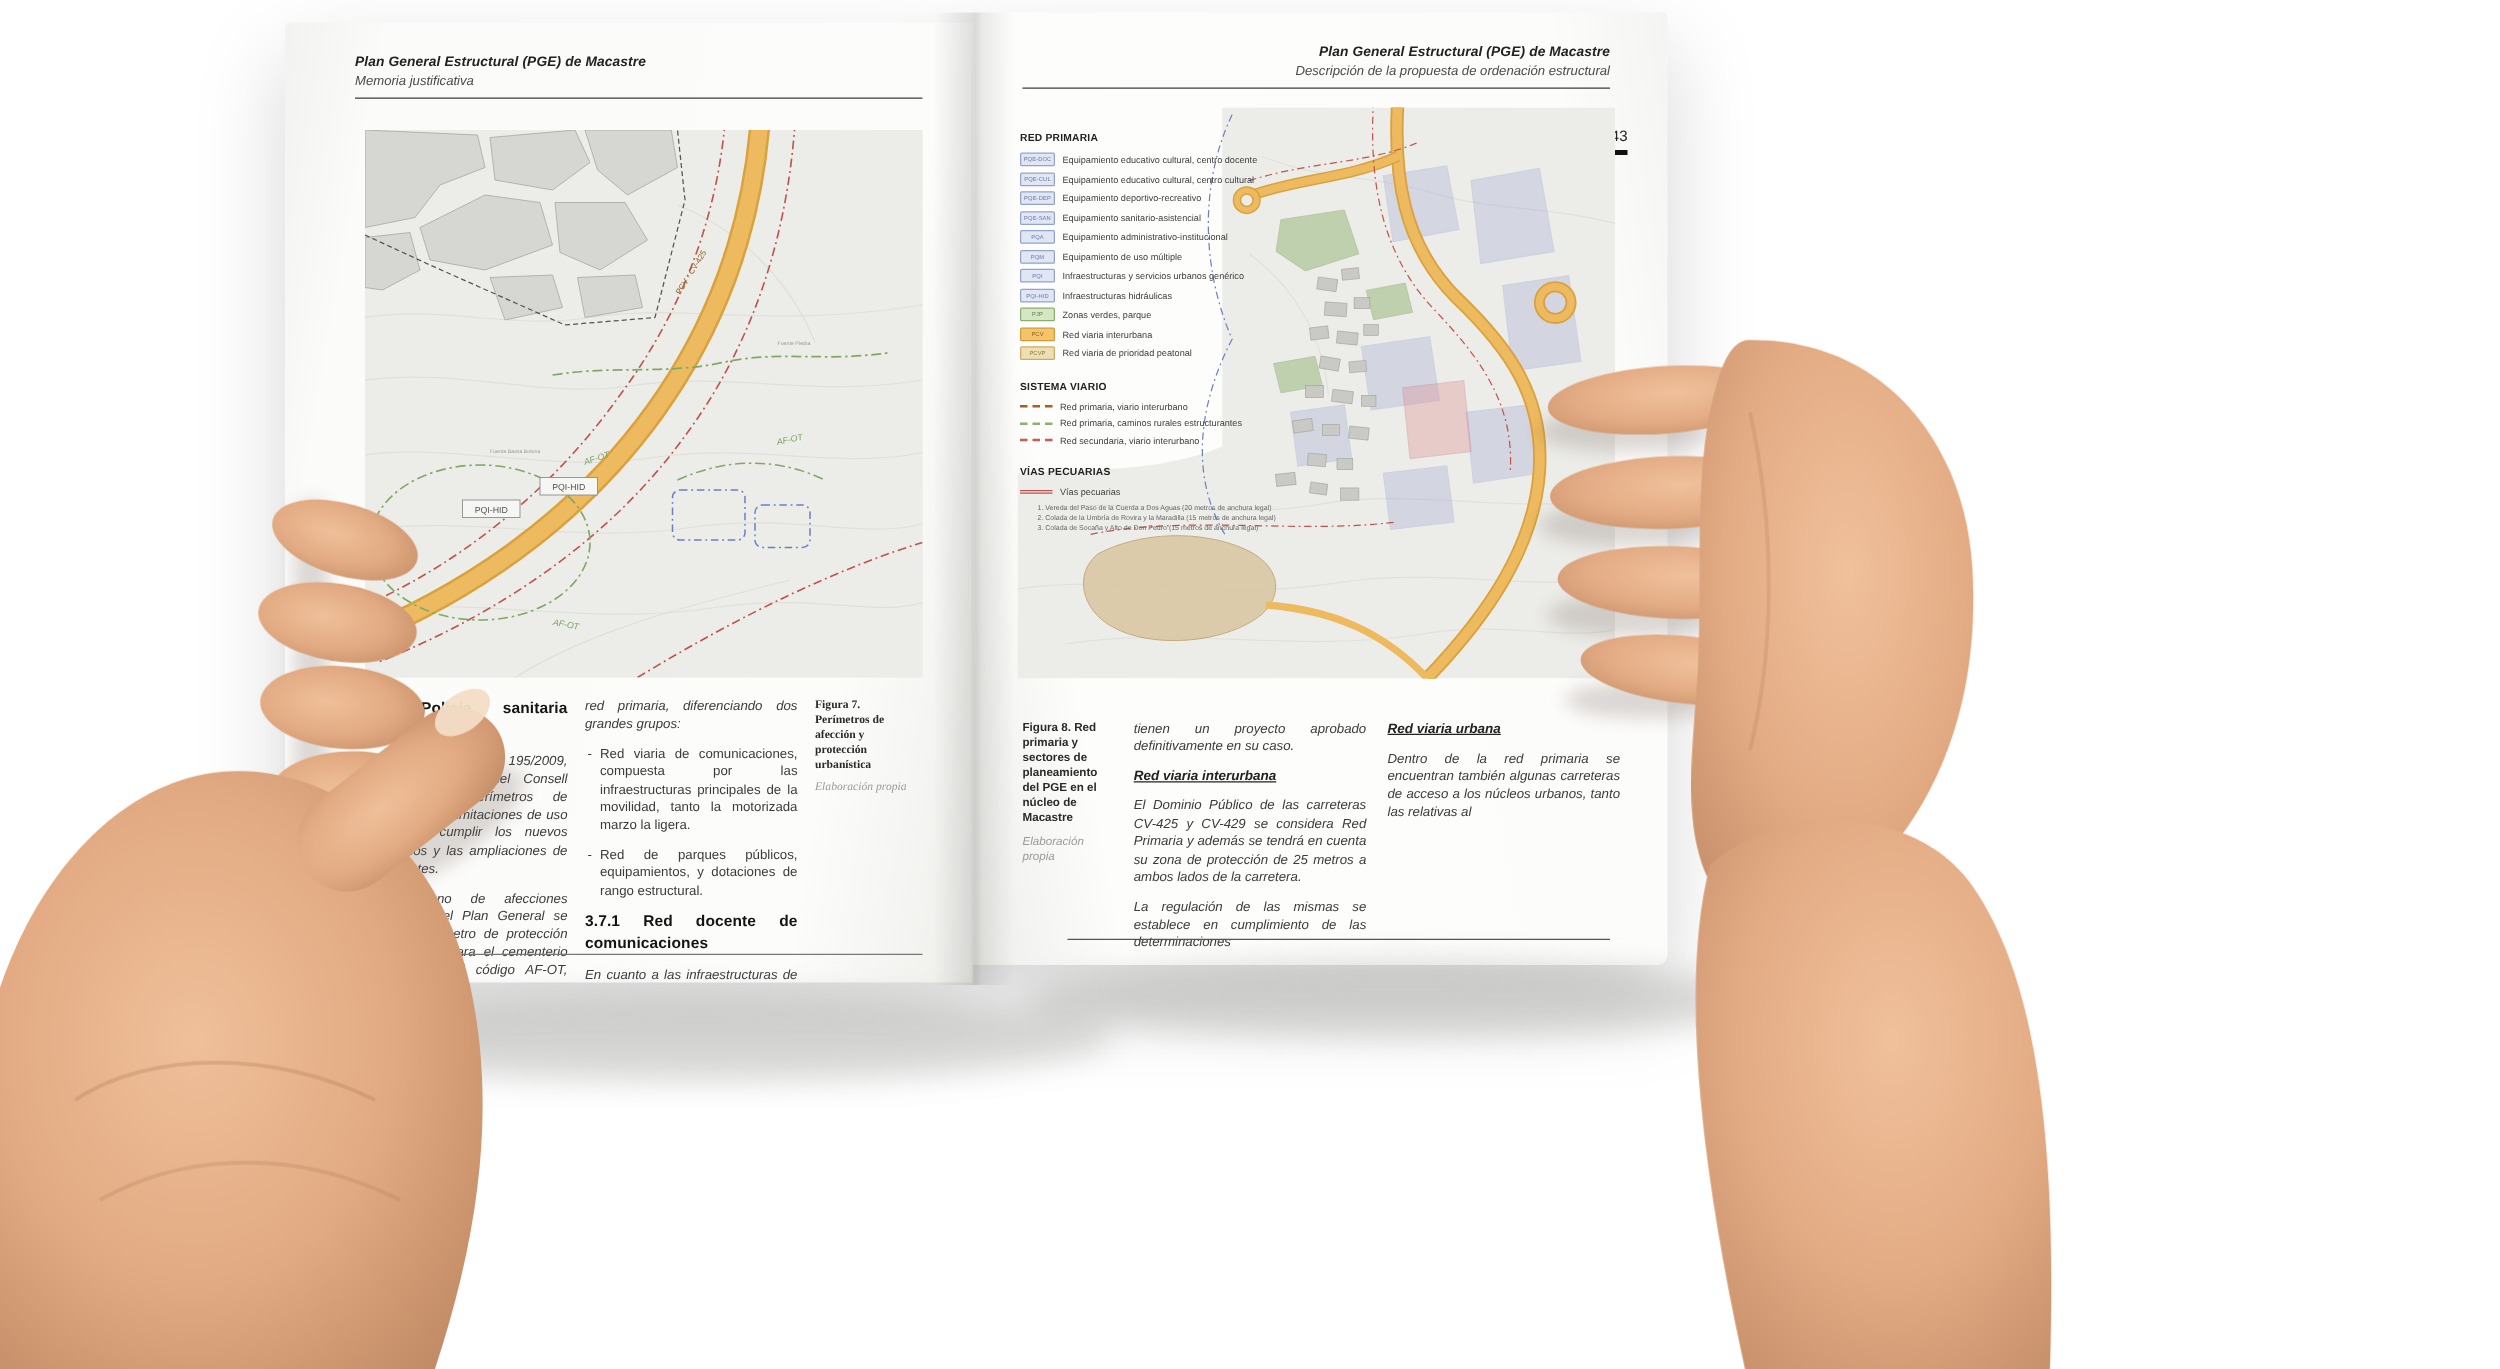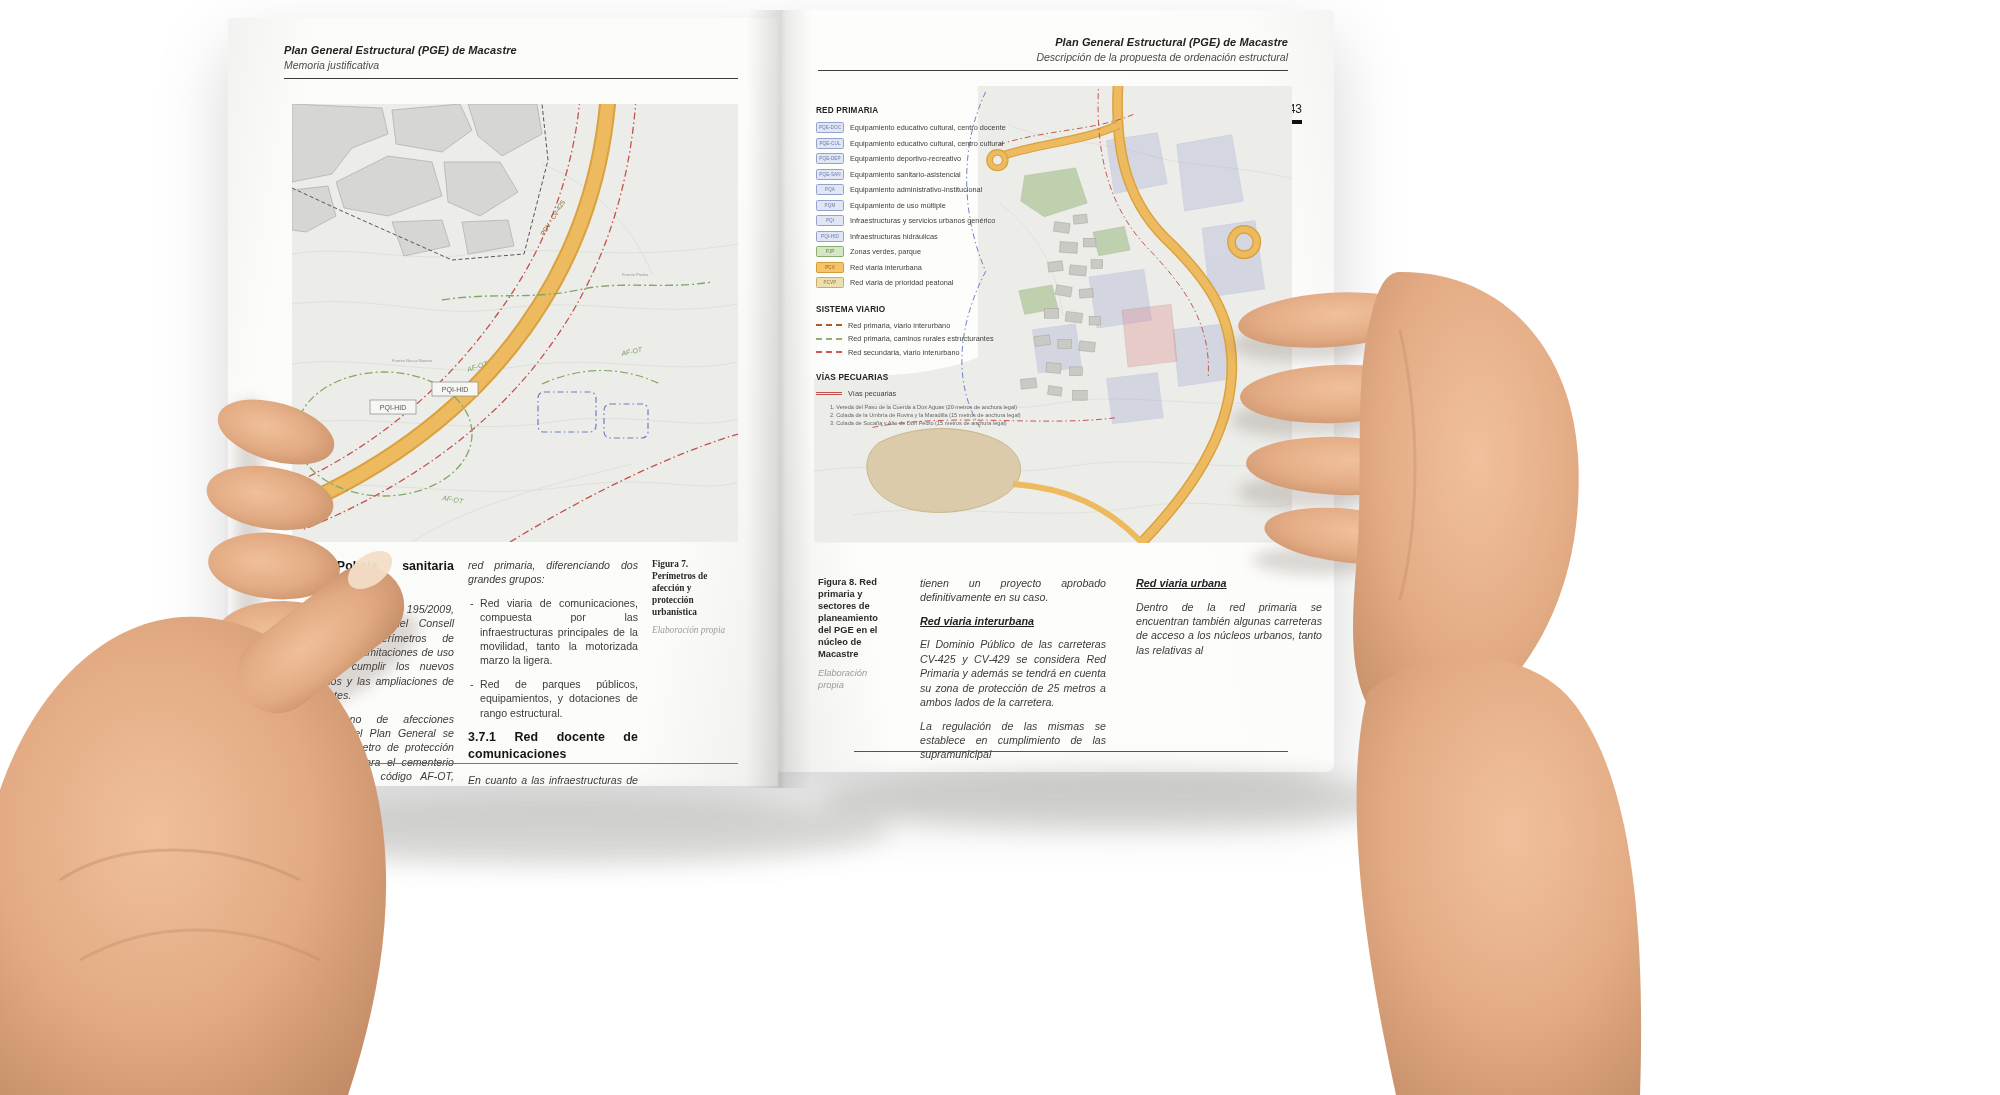--- a/index.html
+++ b/index.html
@@ -55,21 +55,21 @@
   .lg-item{display:flex;align-items:center;gap:6px;margin-bottom:4.5px;}
   .chip{flex:0 0 26px;height:9px;border:1px solid #999;border-radius:1.5px;
         font-size:4.6px;display:flex;align-items:center;justify-content:center;
         background:#eee;color:#666;letter-spacing:.1px;}
   .lg-label{font-size:7.3px;color:#3f3f3f;}
   .lg-gap{height:12px;}
   .legend-line{flex:0 0 26px;border-top:2px dashed currentColor;height:0;}
   .legend-line.vp{border-top:3px double currentColor;}
   .lg-notes{margin-top:4px;padding-left:14px;}
   .lg-note{font-size:5.6px;color:#666;line-height:1.45;}
-  .rtextrow{position:absolute;left:40px;right:46px;top:566px;display:flex;gap:30px;}
+  .rtextrow{position:absolute;left:40px;right:46px;top:566px;display:flex;gap:17px;}
   .rcap{flex:0 0 72px;}
   .ca,.cb{flex:0 0 186px;}
   .uhead{font-weight:bold;text-decoration:underline;margin:2px 0 8px 0;font-size:10.8px;color:#222;}
   
   .hands{position:absolute;inset:0;z-index:6;pointer-events:none;}
   
   text{font-family:"Liberation Sans",sans-serif;}
 </style>
 </head>
 <body>
@@ -352,21 +352,21 @@
 
         <div class="rtextrow">
           <div class="col rcap">
             <div class="cap-b">Figura 8. Red primaria y sectores de planeamiento del PGE en el núcleo de Macastre</div>
             <div class="cap-i">Elaboración propia</div>
           </div>
           <div class="col ca">
             <p>tienen un proyecto aprobado definitivamente en su caso.</p>
             <p class="uhead">Red viaria interurbana</p>
             <p>El Dominio Público de las carreteras CV-425 y CV-429 se considera Red Primaria y además se tendrá en cuenta su zona de protección de 25 metros a ambos lados de la carretera.</p>
-            <p>La regulación de las mismas se establece en cumplimiento de las supramunicipal</p>
+            <p>La regulación de las mismas se establece en cumplimiento de las determinaciones</p>
           </div>
           <div class="col cb">
             <p class="uhead">Red viaria urbana</p>
             <p>Dentro de la red primaria se encuentran también algunas carreteras de acceso a los núcleos urbanos, tanto las relativas al</p>
           </div>
         </div>
         <div class="botrule"></div>
       </div>
     </div>
 

